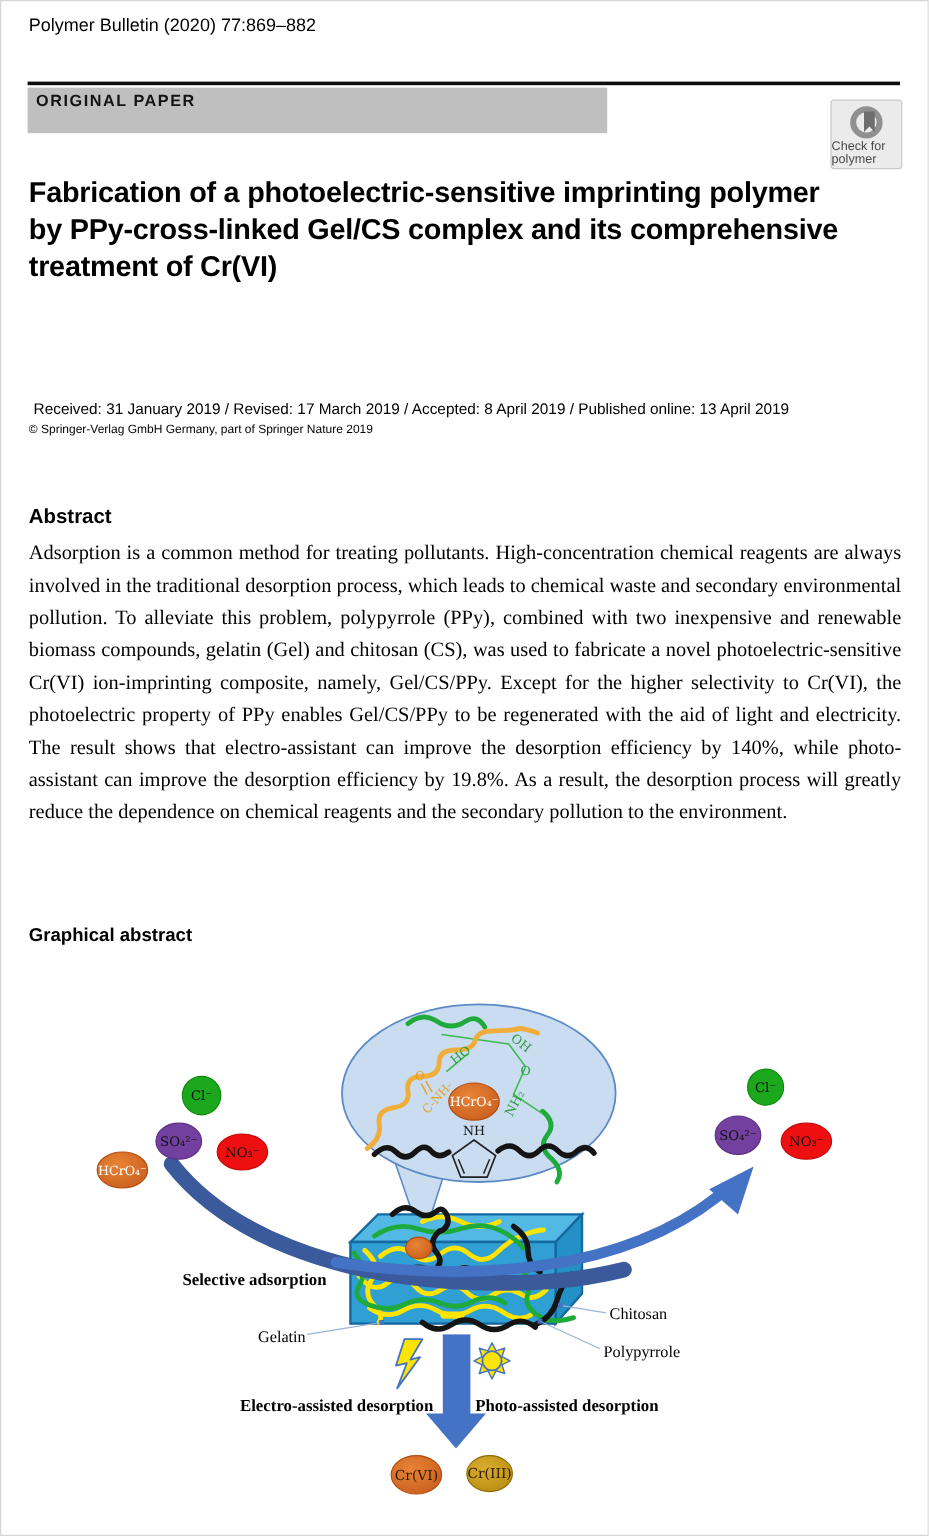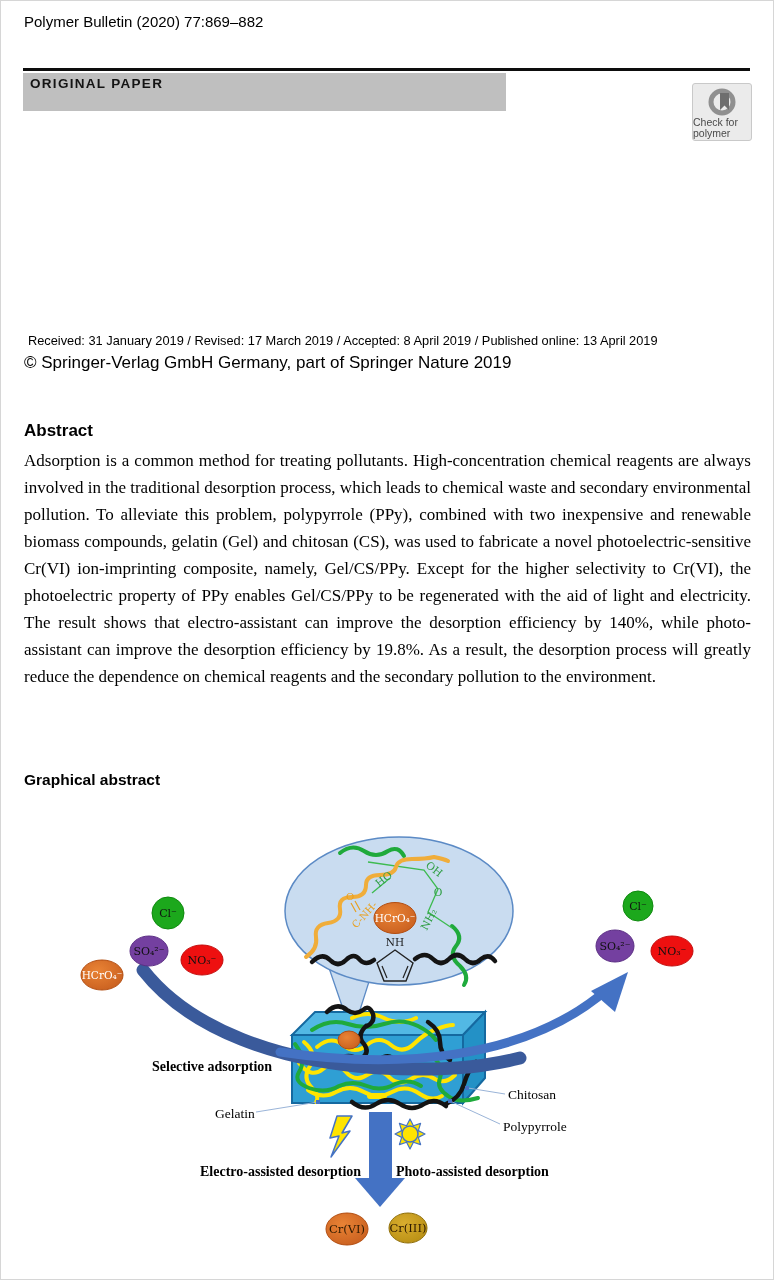--- a/index.html
+++ b/index.html
@@ -14,21 +14,21 @@
   .rule { left:23px; top:68px; width:727px; height:3px; background:#0d0d0d; }
   .banner { left:23px; top:73px; width:483px; height:38px; background:#bfbfbf; }
   .banner-label { display:block; font-size:13.5px; font-weight:bold; letter-spacing:1.3px; color:#141414; line-height:21px; padding-left:7px; }
   .badge { left:692px; top:83px; width:58px; height:56px; background:#ebebeb; border:1px solid #c9c9c9; border-radius:3px; text-align:left; cursor:pointer; }
   .badge-icon { display:block; margin:3px auto 0 auto; }
   .badge-text { font-size:10.5px; color:#4a4a4a; line-height:11px; }
   .title { left:24px; top:145px; width:720px; font-size:24px; font-weight:bold; letter-spacing:-0.2px; line-height:31px; }
   .authors { left:24px; top:280px; font-size:16px; font-weight:bold; }
   .authors .note { font-style:italic; }
   .history { left:28px; top:333px; font-size:12.8px; }
-  .copyright { left:24px; top:353px; font-size:17px; }
+  .copyright { left:24px; top:353px; font-size:10px; }
   .abs-heading { left:24px; top:421px; font-size:17px; font-weight:bold; }
   .abs-text { left:24px; top:447px; width:727px; font-family:"Liberation Serif", serif; font-size:17px; line-height:27px; text-align:justify; }
   .ga-heading { left:24px; top:771px; font-size:15.5px; font-weight:bold; }
   .figure { left:24px; top:800px; }
 
   
   .ion-label { font-family:"DejaVu Serif", serif; font-size:11px; fill:#111; text-anchor:middle; }
   .ion-label-white { font-family:"DejaVu Serif", serif; font-size:10.5px; fill:#ffffff; text-anchor:middle; }
   .prod-label { font-family:"DejaVu Serif", serif; font-size:11.5px; fill:#2e1a00; text-anchor:middle; }
   .fig-bold { font-family:"Liberation Serif", serif; font-size:14px; font-weight:bold; fill:#000; }
@@ -57,20 +57,25 @@
 
   <div class="abs-pos badge">
     <svg class="badge-icon" width="30" height="30" viewBox="0 0 30 30">
       <circle cx="15" cy="15" r="11" fill="none" stroke="#909090" stroke-width="5"></circle>
       <path d="M 13 6 h 9 v 17 l -4.5 -4.5 l -4.5 4.5 z" fill="#6e6e6e"></path>
     </svg>
     <div class="badge-text">Check for</div>
     <div class="badge-text">polymer</div>
   </div>
 
+  <div class="abs-pos title">
+    <div>Fabrication of a photoelectric-sensitive imprinting polymer</div>
+    <div>by PPy-cross-linked Gel/CS complex and its comprehensive</div>
+    <div>treatment of Cr(VI)</div>
+  </div>
 
 
   <div class="abs-pos history">Received: 31 January 2019 / Revised: 17 March 2019 / Accepted: 8 April 2019 / Published online: 13 April 2019</div>
   <div class="abs-pos copyright">© Springer-Verlag GmbH Germany, part of Springer Nature 2019</div>
 
   <div class="abs-pos abs-heading">Abstract</div>
   <div class="abs-pos abs-text">Adsorption is a common method for treating pollutants. High-concentration chemical reagents are always involved in the traditional desorption process, which leads to chemical waste and secondary environmental pollution. To alleviate this problem, polypyrrole (PPy), combined with two inexpensive and renewable biomass compounds, gelatin (Gel) and chitosan (CS), was used to fabricate a novel photoelectric-sensitive Cr(VI) ion-imprinting composite, namely, Gel/CS/PPy. Except for the higher selectivity to Cr(VI), the photoelectric property of PPy enables Gel/CS/PPy to be regenerated with the aid of light and electricity. The result shows that electro-assistant can improve the desorption efficiency by 140%, while photo-assistant can improve the desorption efficiency by 19.8%. As a result, the desorption process will greatly reduce the dependence on chemical reagents and the secondary pollution to the environment.</div>
 
   <div class="abs-pos ga-heading">Graphical abstract</div>
 

